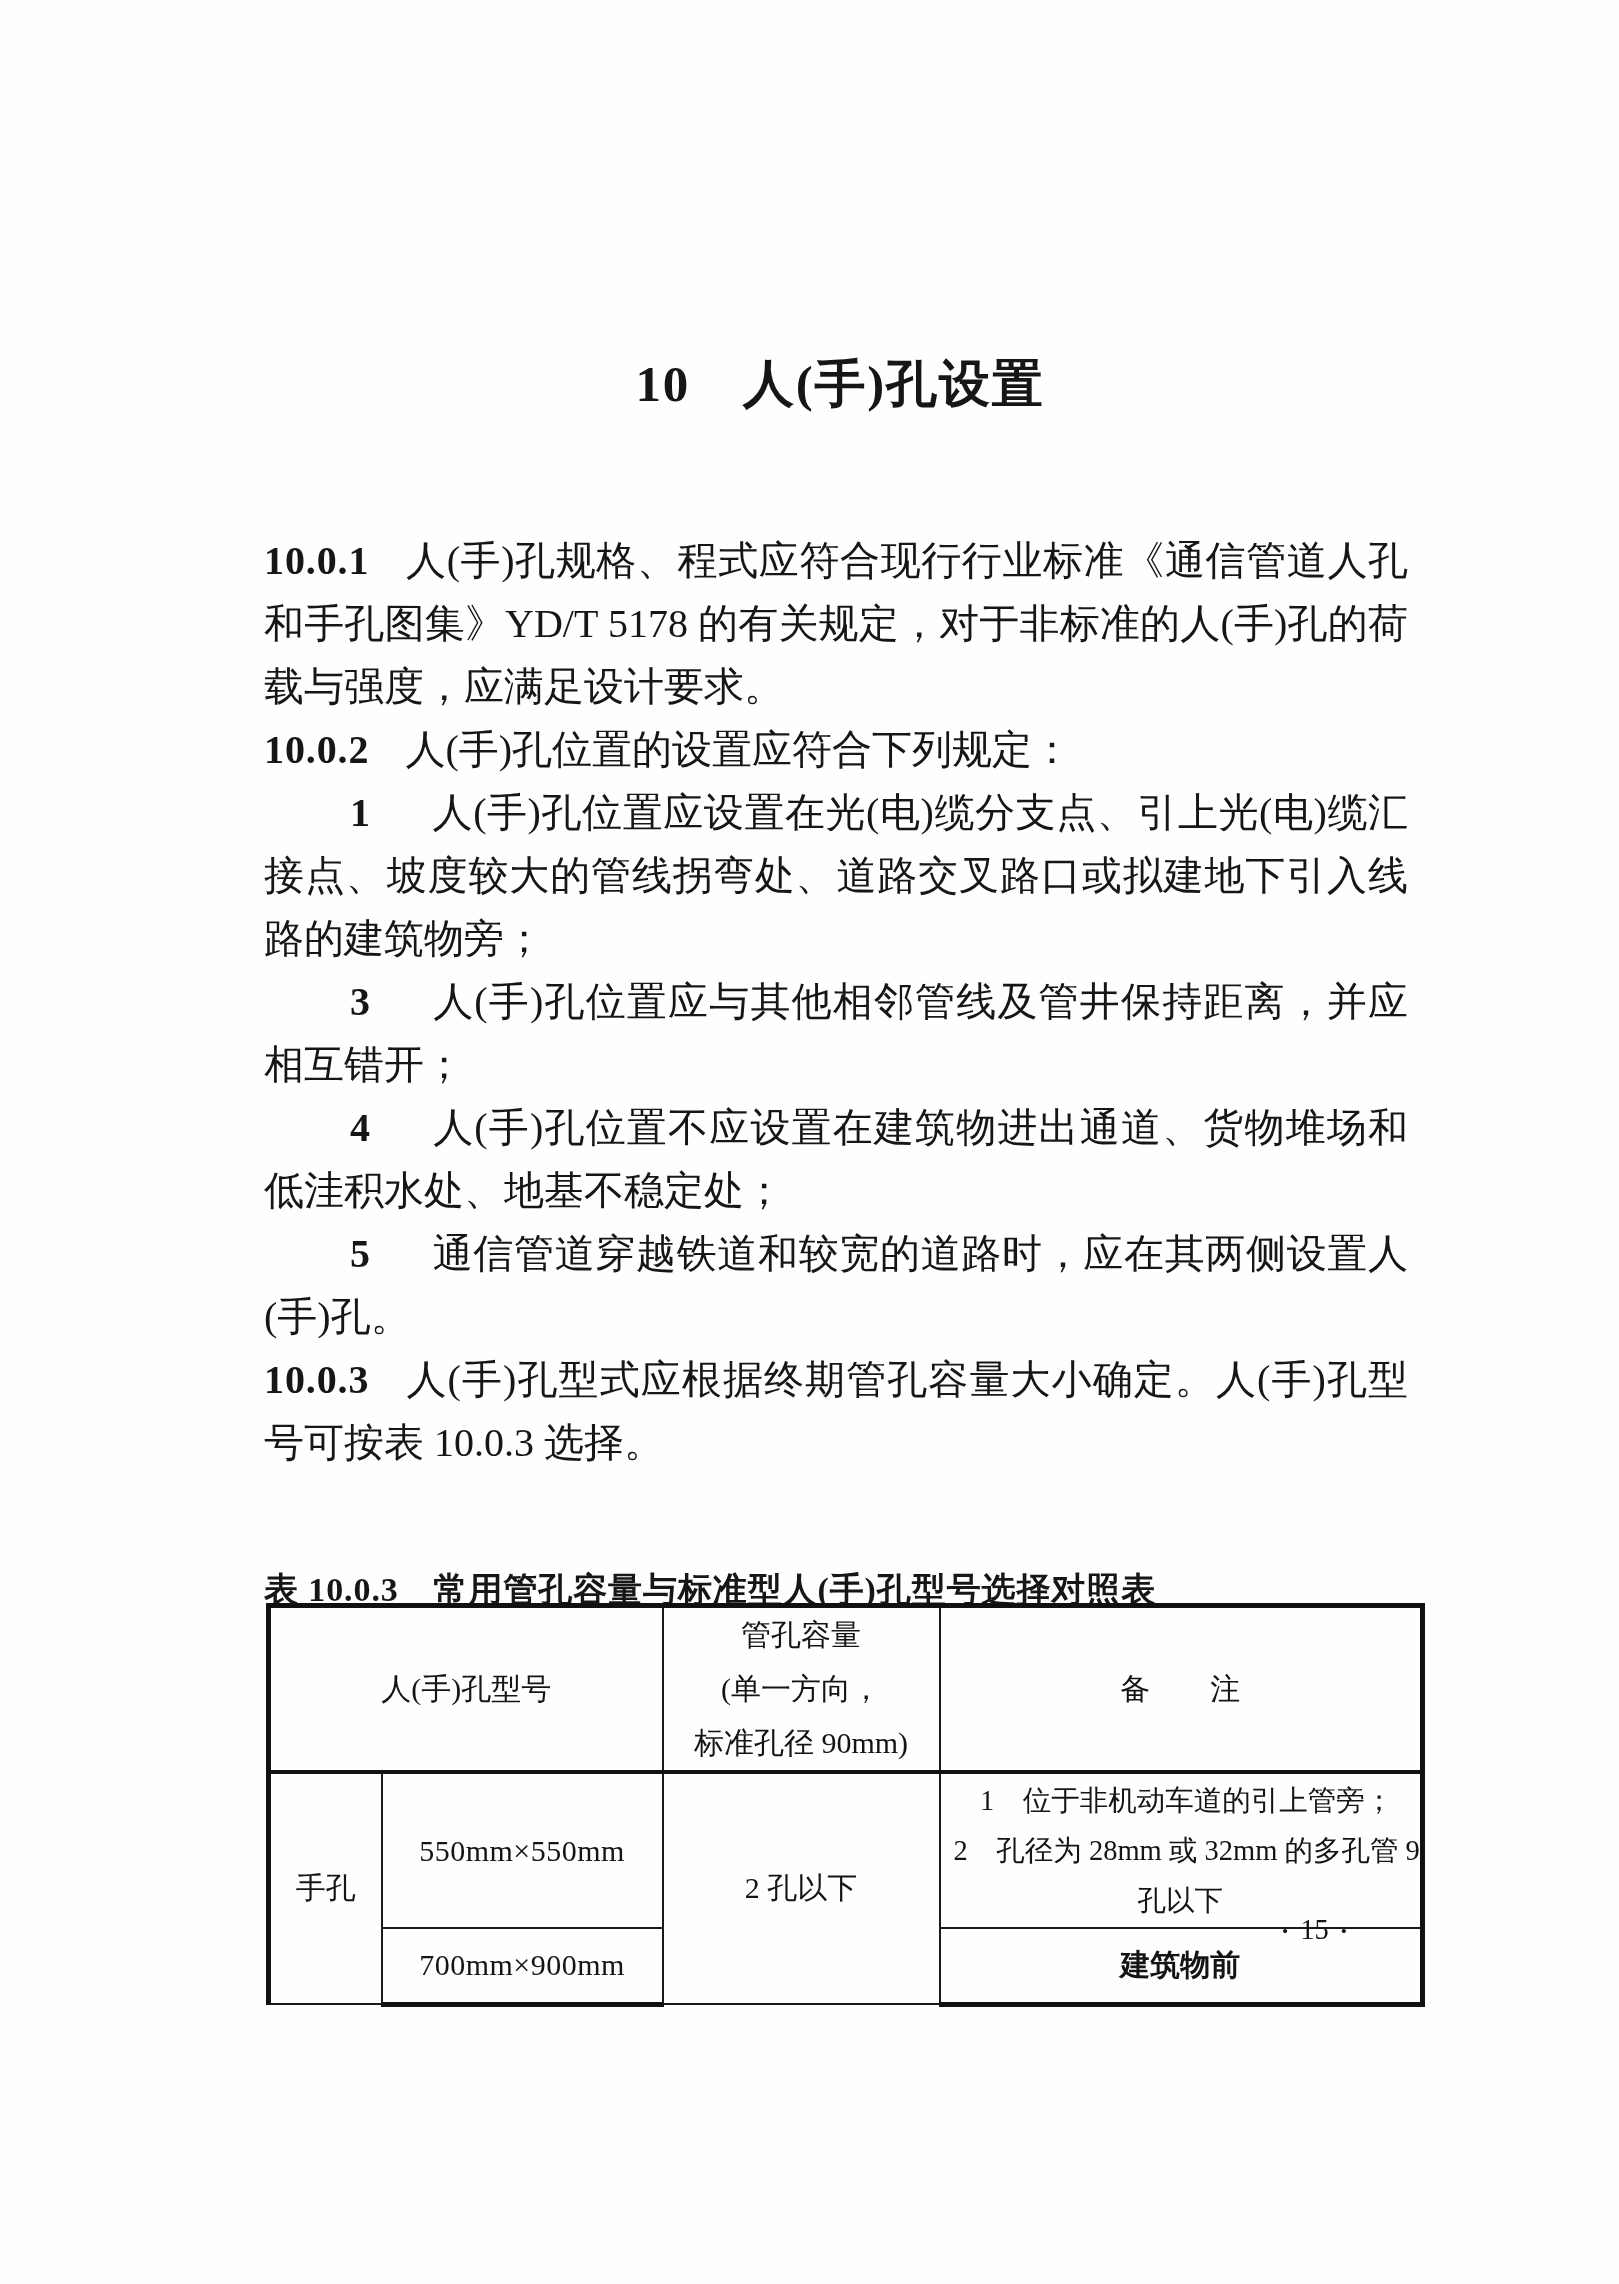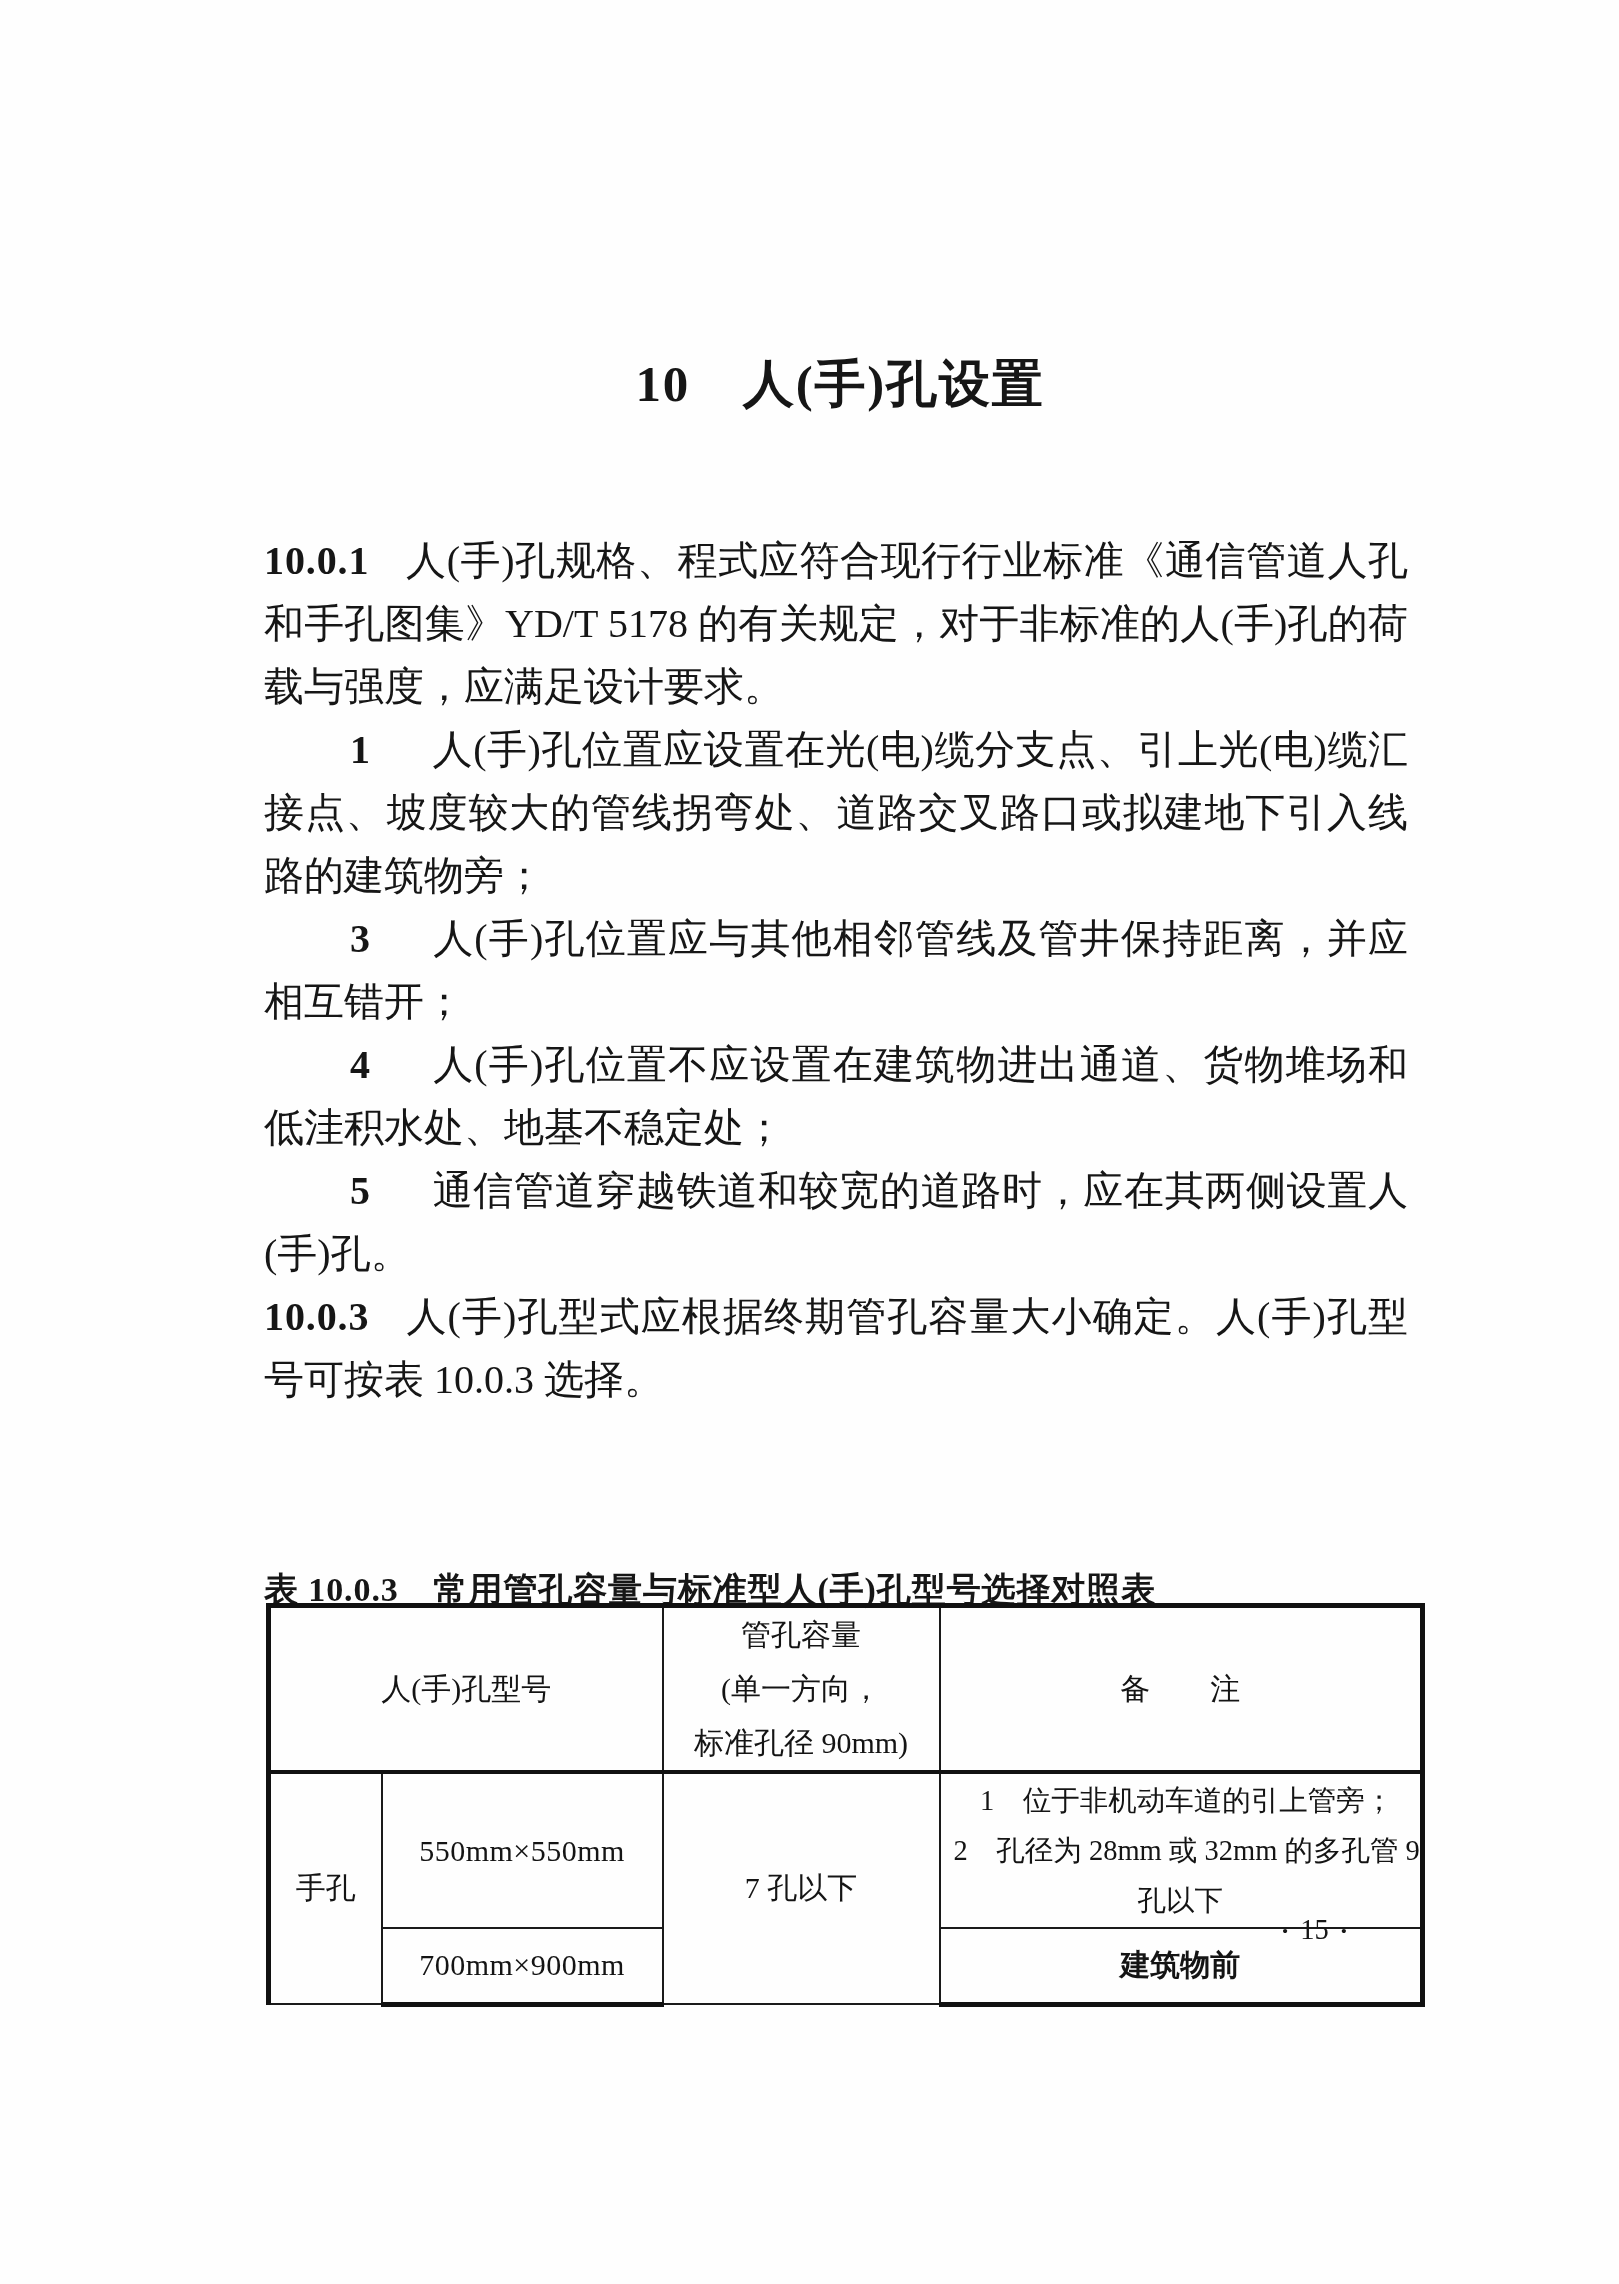--- a/index.html
+++ b/index.html
@@ -100,20 +100,21 @@
 </style>
 </head>
 <body>
 
 <div class="page">
 
   <div class="doc-title">10　人(手)孔设置</div>
 
   <div class="body-block">
     <p><span class="clause-num">10.0.1</span><span>人(手)孔规格、程式应符合现行行业标准《通信管道人孔和手孔图集》YD/T 5178 的有关规定，对于非标准的人(手)孔的荷载与强度，应满足设计要求。</span></p>
+    <p><span class="clause-num">10.0.2</span><span>人(手)孔位置的设置应符合下列规定：</span></p>
     <p class="item-para"><span class="item-num">1</span><span>人(手)孔位置应设置在光(电)缆分支点、引上光(电)缆汇接点、坡度较大的管线拐弯处、道路交叉路口或拟建地下引入线路的建筑物旁；</span></p>
     <p class="item-para"><span class="item-num">3</span><span>人(手)孔位置应与其他相邻管线及管井保持距离，并应相互错开；</span></p>
     <p class="item-para"><span class="item-num">4</span><span>人(手)孔位置不应设置在建筑物进出通道、货物堆场和低洼积水处、地基不稳定处；</span></p>
     <p class="item-para"><span class="item-num">5</span><span>通信管道穿越铁道和较宽的道路时，应在其两侧设置人(手)孔。</span></p>
     <p><span class="clause-num">10.0.3</span><span>人(手)孔型式应根据终期管孔容量大小确定。人(手)孔型号可按表 10.0.3 选择。</span></p>
   </div>
 
   <div class="table-caption">表 10.0.3　常用管孔容量与标准型人(手)孔型号选择对照表</div>
 
   <table class="t1003">
@@ -131,21 +132,21 @@
           <div>管孔容量</div>
           <div>(单一方向，</div>
           <div>标准孔径 90mm)</div>
         </div>
       </td>
       <td class="outer-r">备　　注</td>
     </tr>
     <tr class="r1">
       <td rowspan="2" class="outer-l">手孔</td>
       <td class="size-cell">550mm×550mm</td>
-      <td rowspan="2">7 孔以下</td>
+      <td rowspan="2">2 孔以下</td>
       <td class="notes-cell outer-r">
         <p>1　位于非机动车道的引上管旁；</p>
         <p>2　孔径为 28mm 或 32mm 的多孔管 9 孔以下</p>
       </td>
     </tr>
     <tr class="r2 last">
       <td class="size-cell">700mm×900mm</td>
       <td class="note-bold outer-r">建筑物前</td>
     </tr>
   </tbody>

